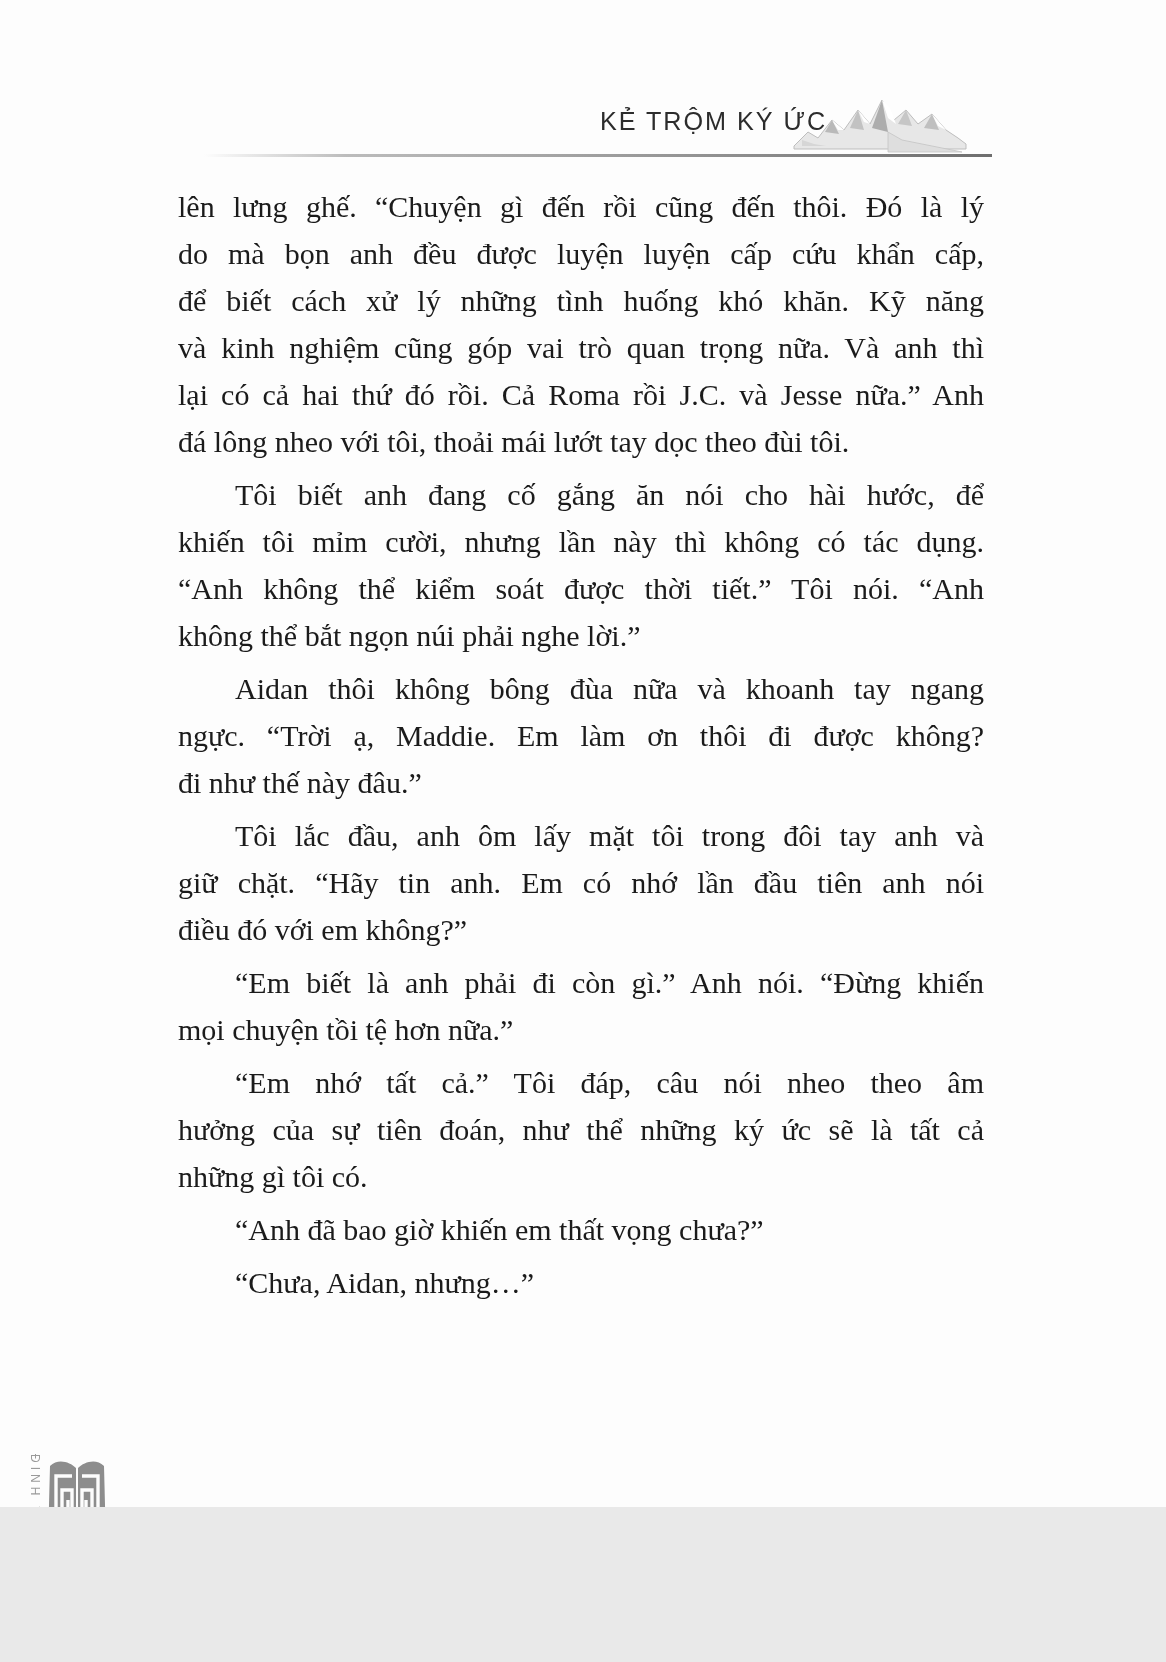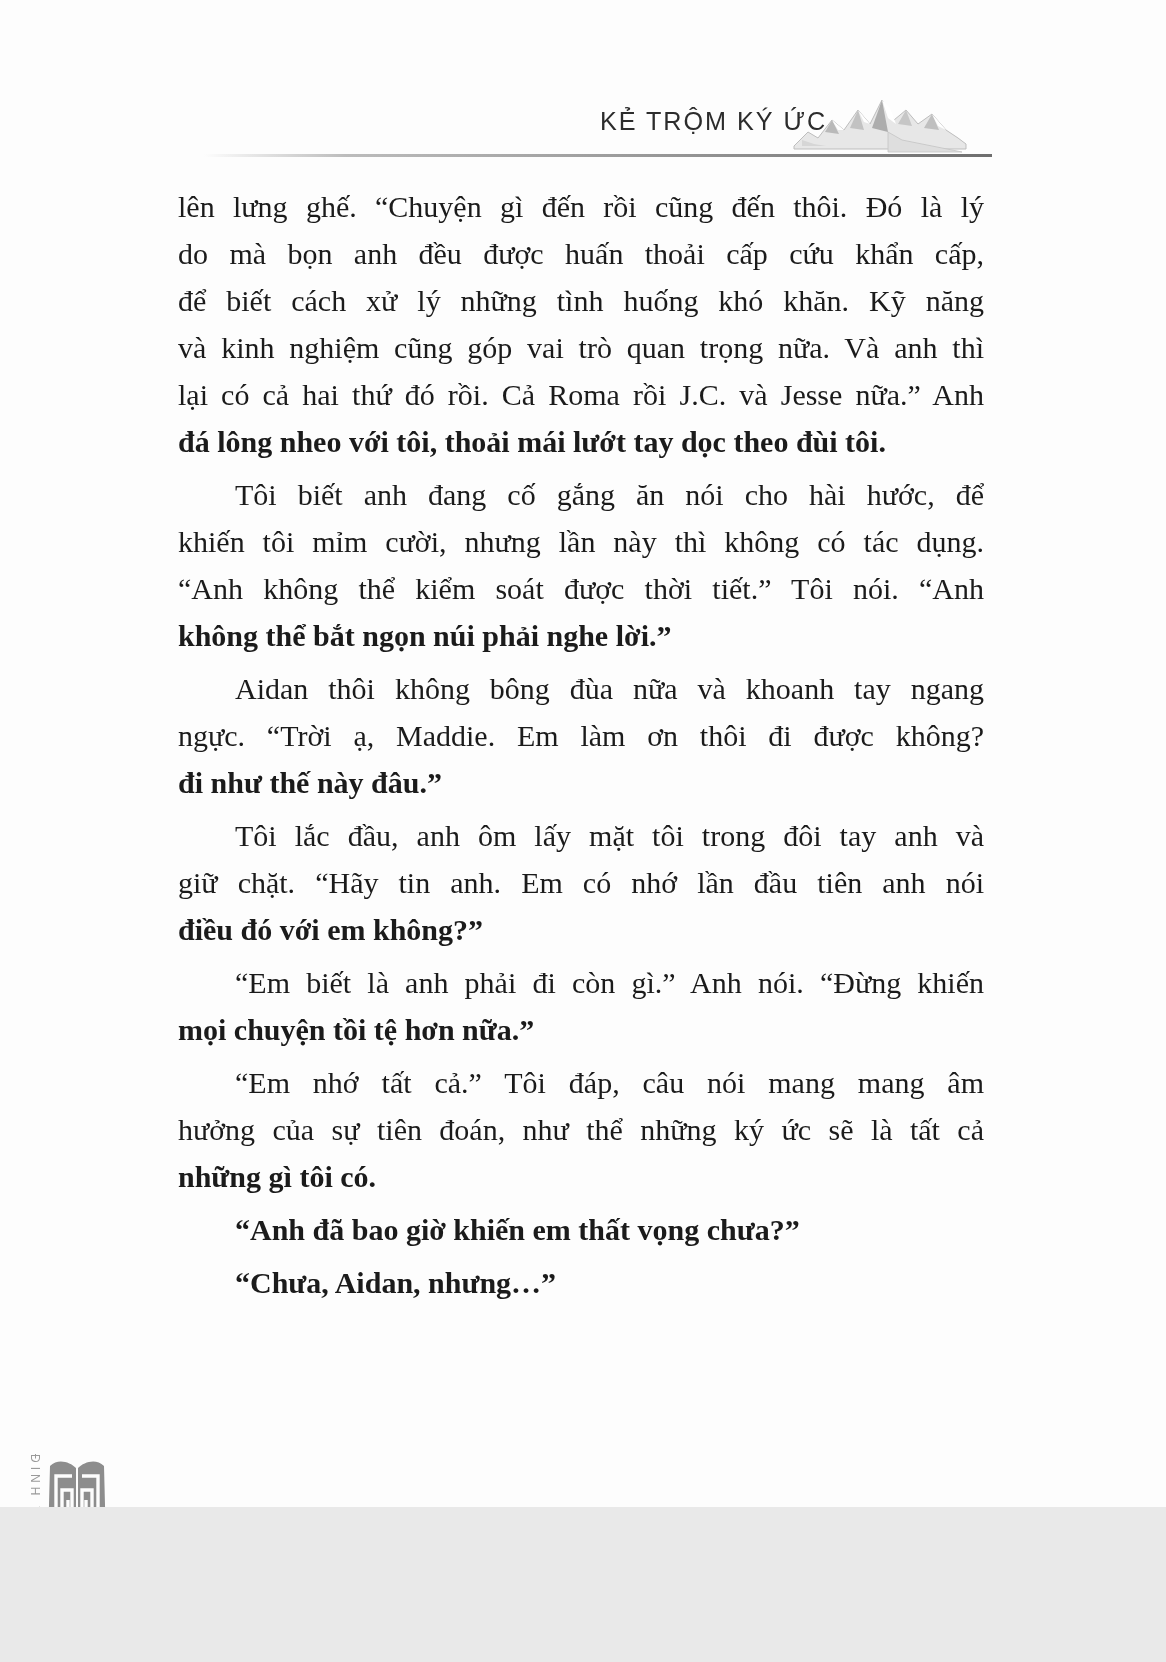--- a/index.html
+++ b/index.html
@@ -35,21 +35,21 @@
   }
 
   
   .text-block {
     position:absolute; top:183px; left:178px;
     width:806px;
     font-size:30px; line-height:47px;
   }
   .para { margin:0 0 6px 0; }
   .line { text-align:justify; text-align-last:justify; }
-  .line.last { text-align:center; text-align-last:left;font-weight:bold; }
+  .line.last { text-align:center; text-align-last:left; }
   .line.first-indent { text-indent:57px; }
 
   
   .page-number {
     position:absolute; top:1502px; left:185px; width:806px;
     text-align:center; font-size:30px; color:#a16207;font-style:italic;
   }
   .publisher-logo {
     position:absolute; top:1452px; left:28px;
     display:flex; align-items:center;
@@ -89,21 +89,21 @@
 
     <polygon points="96,38 110,46 130,50 150,54 170,58 96,58" fill="#dedede" stroke="#c4c4c4" stroke-width="0.8"></polygon>
     <polygon points="10,46 22,50 34,52 10,52" fill="#d6d6d6"></polygon>
   </svg>
 
   <div class="head-rule"></div>
 
   <div class="text-block">
       <div class="para">
         <div class="line">lên lưng ghế. “Chuyện gì đến rồi cũng đến thôi. Đó là lý</div>
-        <div class="line">do mà bọn anh đều được huấn thoải cấp cứu khẩn cấp,</div>
+        <div class="line">do mà bọn anh đều được luyện luyện cấp cứu khẩn cấp,</div>
         <div class="line">để biết cách xử lý những tình huống khó khăn. Kỹ năng</div>
         <div class="line">và kinh nghiệm cũng góp vai trò quan trọng nữa. Và anh thì</div>
         <div class="line">lại có cả hai thứ đó rồi. Cả Roma rồi J.C. và Jesse nữa.” Anh</div>
         <div class="line last">đá lông nheo với tôi, thoải mái lướt tay dọc theo đùi tôi.</div>
       </div>
       <div class="para">
         <div class="line first-indent">Tôi biết anh đang cố gắng ăn nói cho hài hước, để</div>
         <div class="line">khiến tôi mỉm cười, nhưng lần này thì không có tác dụng.</div>
         <div class="line">“Anh không thể kiểm soát được thời tiết.” Tôi nói. “Anh</div>
         <div class="line last">không thể bắt ngọn núi phải nghe lời.”</div>
@@ -116,21 +116,21 @@
       <div class="para">
         <div class="line first-indent">Tôi lắc đầu, anh ôm lấy mặt tôi trong đôi tay anh và</div>
         <div class="line">giữ chặt. “Hãy tin anh. Em có nhớ lần đầu tiên anh nói</div>
         <div class="line last">điều đó với em không?”</div>
       </div>
       <div class="para">
         <div class="line first-indent">“Em biết là anh phải đi còn gì.” Anh nói. “Đừng khiến</div>
         <div class="line last">mọi chuyện tồi tệ hơn nữa.”</div>
       </div>
       <div class="para">
-        <div class="line first-indent">“Em nhớ tất cả.” Tôi đáp, câu nói mang mang âm</div>
+        <div class="line first-indent">“Em nhớ tất cả.” Tôi đáp, câu nói nheo theo âm</div>
         <div class="line">hưởng của sự tiên đoán, như thể những ký ức sẽ là tất cả</div>
         <div class="line last">những gì tôi có.</div>
       </div>
       <div class="para">
         <div class="line last first-indent">“Anh đã bao giờ khiến em thất vọng chưa?”</div>
       </div>
       <div class="para">
         <div class="line last first-indent">“Chưa, Aidan, nhưng…”</div>
       </div>
     </div>

